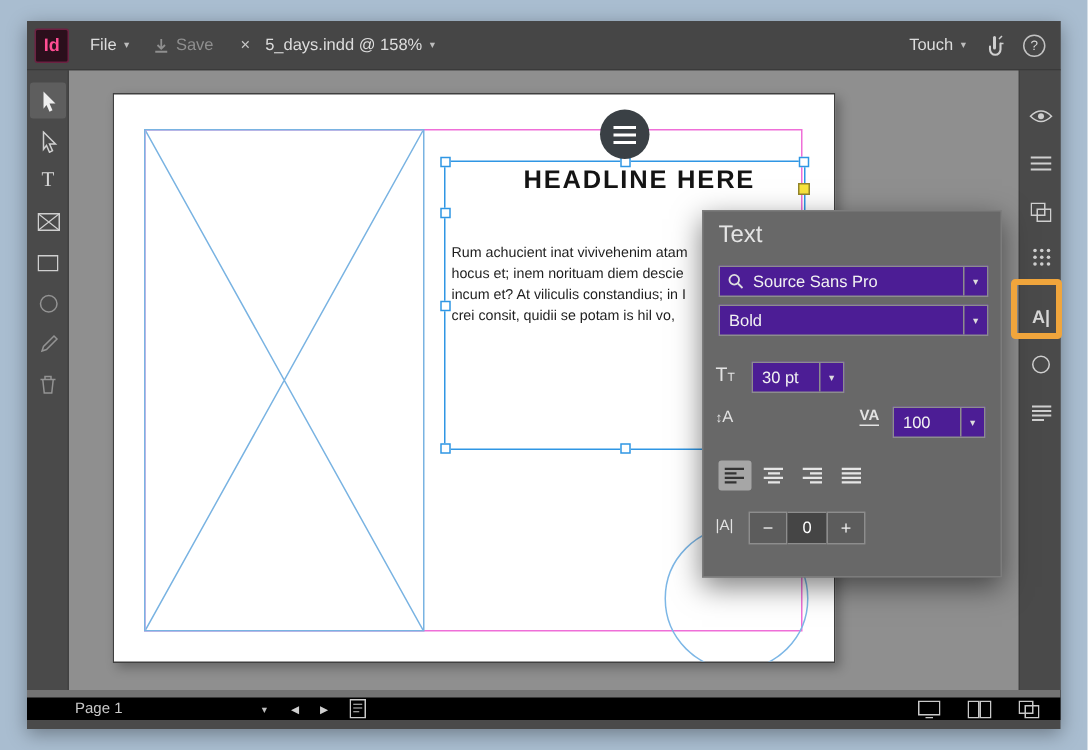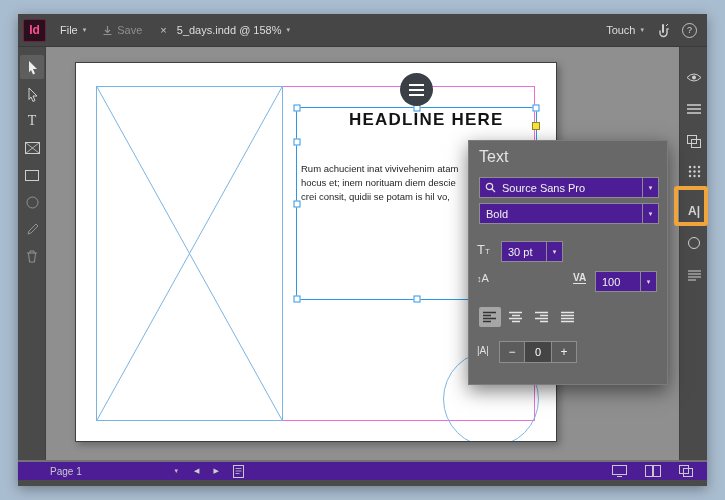--- a/index.html
+++ b/index.html
@@ -92,21 +92,21 @@
   .step-btn { position:absolute; top:200px; width:26px; height:22px; background:#5c5c5c;
               border:1px solid #8d8d8d; display:flex; align-items:center;
               justify-content:center; font-size:12px; color:#eee; }
   .step-val { position:absolute; top:200px; width:26px; height:22px; background:#454545;
               border:1px solid #8d8d8d; border-left:none; border-right:none;
               display:flex; align-items:center; justify-content:center;
               font-size:11px; color:#fff; }
 
   
   .statusbar { position:absolute; left:0; right:0; bottom:6px; height:20px;
-               background:#4c1d95; border-top:2px solid #737373;
+               background:#000000; border-top:5px solid #737373;
                display:flex; align-items:center; color:#c9c9c9; font-size:10px; }
   .page-dd { display:flex; width:128px; justify-content:space-between;
              align-items:center; margin-left:32px; }
   .sb-arrow { font-size:7px; color:#cfcfcf; }
   .sb-group { display:flex; align-items:center; gap:14px; margin-left:16px; }
   .sb-right { margin-left:auto; display:flex; align-items:center; gap:18px;
               margin-right:14px; }
 </style>
 </head>
 <body>
@@ -267,20 +267,21 @@
       <div class="burger">
         <i></i>
         <i></i>
         <i></i>
       </div>
 
       <div class="headline">HEADLINE HERE</div>
       <div class="bodytext">
         <span>Rum achucient inat vivivehenim atam</span>
         <span>hocus et; inem norituam diem descie</span>
+        <span>incum et? At viliculis constandius; in I</span>
         <span>crei consit, quidii se potam is hil vo,</span>
       </div>
     </div>
   </div>
 
   <div class="panel">
     <div class="panel-title">Text</div>
 
     <div class="field" style="left:10px; top:36px; width:180px">
       <span style="padding-left:5px">

